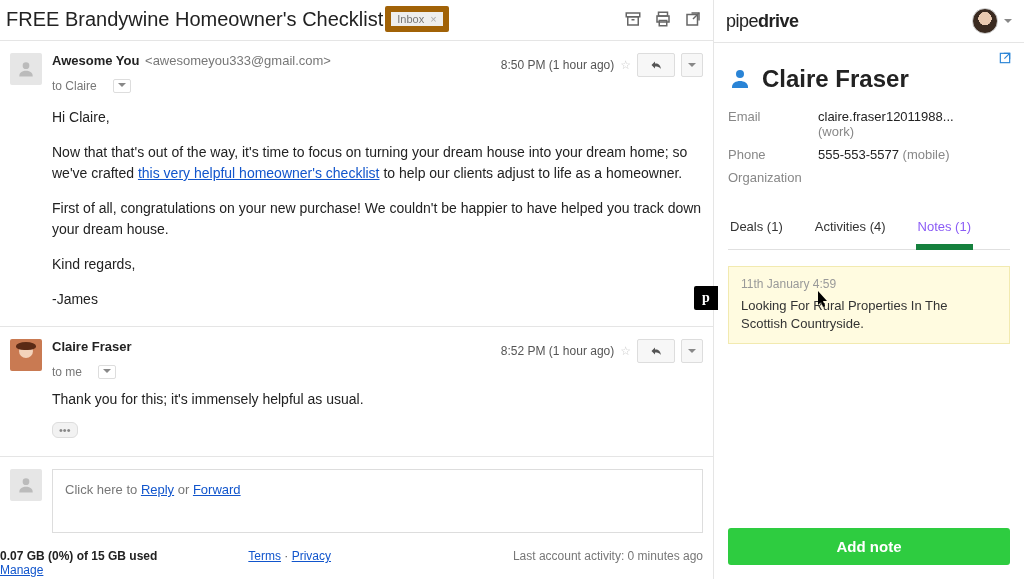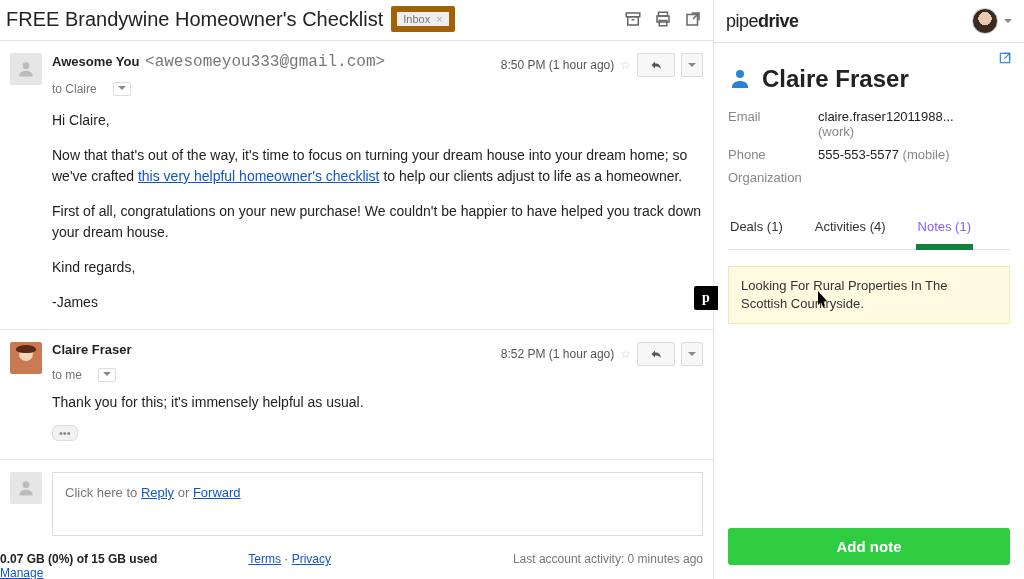--- a/index.html
+++ b/index.html
@@ -3,34 +3,34 @@
 <meta charset="utf-8">
 <style>
   * { box-sizing: border-box; margin: 0; padding: 0; }
   body { font-family: Arial, Helvetica, sans-serif; font-size: 13px; color: #222; background:#fff; width:1024px; height:579px; overflow:hidden; }
   .app { display:flex; width:100%; height: 100%; }
   .gmail { width:714px; border-right:1px solid #e5e5e5; display:flex; flex-direction:column; }
   .pd { flex:1; display:flex; flex-direction:column; min-width:0; }
 
   
   .subject-row { display:flex; align-items:center; padding:6px 10px 8px 6px; border-bottom:1px solid #e5e5e5; }
-  .subject { font-size:20px; color:#222; font-weight:400; margin-right:8px;text-align:center; }
+  .subject { font-size:20px; color:#222; font-weight:400; margin-right:2px;text-align:center; }
   .inbox-chip { display:inline-flex; align-items:center; background:#eee; color:#777; font-size:11px; padding:1px 6px; border:6px solid #a16207; border-radius:2px; gap:6px;}
   .inbox-chip .x { color:#aaa; cursor:pointer; }
   .subject-spacer { flex:1; }
   .tbicon { width:20px; height:20px; display:inline-flex; align-items:center; justify-content:center; color:#666; margin-left:10px; cursor:pointer; }
 
   
   .email { display:flex; padding:12px 10px 16px 10px; border-bottom:1px solid #e5e5e5; }
   .avatar { width:32px; height:32px; border-radius:2px; background:#e6e6e6; flex-shrink:0; display:flex; align-items:center; justify-content:center; color:#bbb; margin-right:10px; overflow:hidden;}
   .avatar svg { width:20px; height:20px; }
   .email-body { flex:1; min-width:0; }
   .sender-row { display:flex; align-items:flex-start; }
   .sender-name { font-weight:bold; font-size:13px;margin-top:32px; }
-  .sender-addr { color:#777; font-size:16px; margin-left:2px;font-family:Liberation Mono, monospace;}
+  .sender-addr { color:#777; font-size:13px; margin-left:2px;}
   .sender-meta { margin-left:auto; display:flex; align-items:center; gap:6px; color:#555; font-size:12px; }
   .star { color:#ccc; }
   .btn { border:1px solid #ddd; background:#f7f7f7; padding:2px 10px; border-radius:2px; cursor:pointer; display:inline-flex; align-items:center; justify-content:center; height:24px; color:#555;}
   .to-line { color:#777; font-size:12px; margin-top:11px; display:flex; gap:16px;}
   .down-caret { width:0; height:0; border-left:4px solid transparent; border-right:4px solid transparent; border-top:4px solid #888; display:inline-block;}
   .down-caret-box { border:1px solid #ddd; padding:3px 4px; border-radius:2px; line-height:0;}
   .msg { margin-top:14px; font-size:14px; line-height:1.5; color:#222; }
   .msg p { margin-bottom:14px; }
   .msg a { color:#1155cc; text-decoration:underline; }
   .ellipsis-btn { display:inline-block; border:1px solid #ddd; background:#f2f2f2; color:#888; padding:0 6px; border-radius:6px; font-size:11px; line-height:14px; margin-top:6px; cursor:pointer;}
@@ -263,20 +263,21 @@
           <span class="pd-field-label">Organization</span>
           <span class="pd-field-val"></span>
         </div>
       </div>
       <div class="pd-tabs">
         <span class="pd-tab">Deals (1)</span>
         <span class="pd-tab">Activities (4)</span>
         <span class="pd-tab active">Notes (1)</span>
       </div>
       <div class="pd-note" style="position:relative;">
+        <div class="pd-note-time">11th January 4:59</div>
         <div class="pd-note-text">Looking For Rural Properties In The Scottish Countryside.</div>
         <span class="cursor-overlay">
           <svg width="14" height="18" viewBox="0 0 12 18" fill="#000">
               <path d="M0 0 L0 14 L3 11 L5 16 L7 15 L5 10 L9 10 Z"></path>
             </svg>
         </span>
       </div>
       <div class="pd-addnote-wrap">
         <div class="pd-addnote">Add note</div>
       </div>

